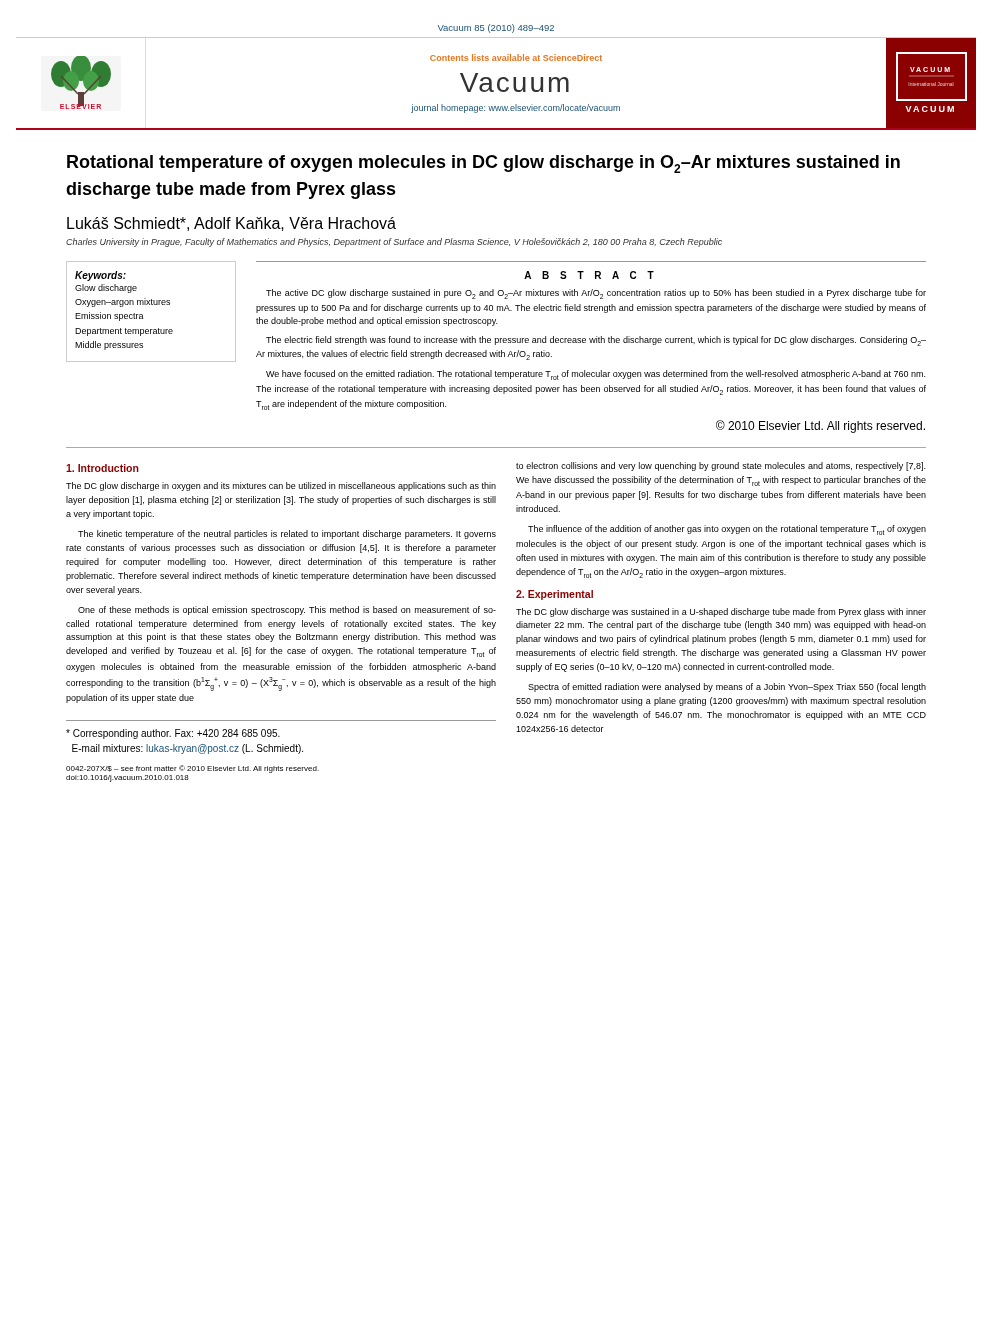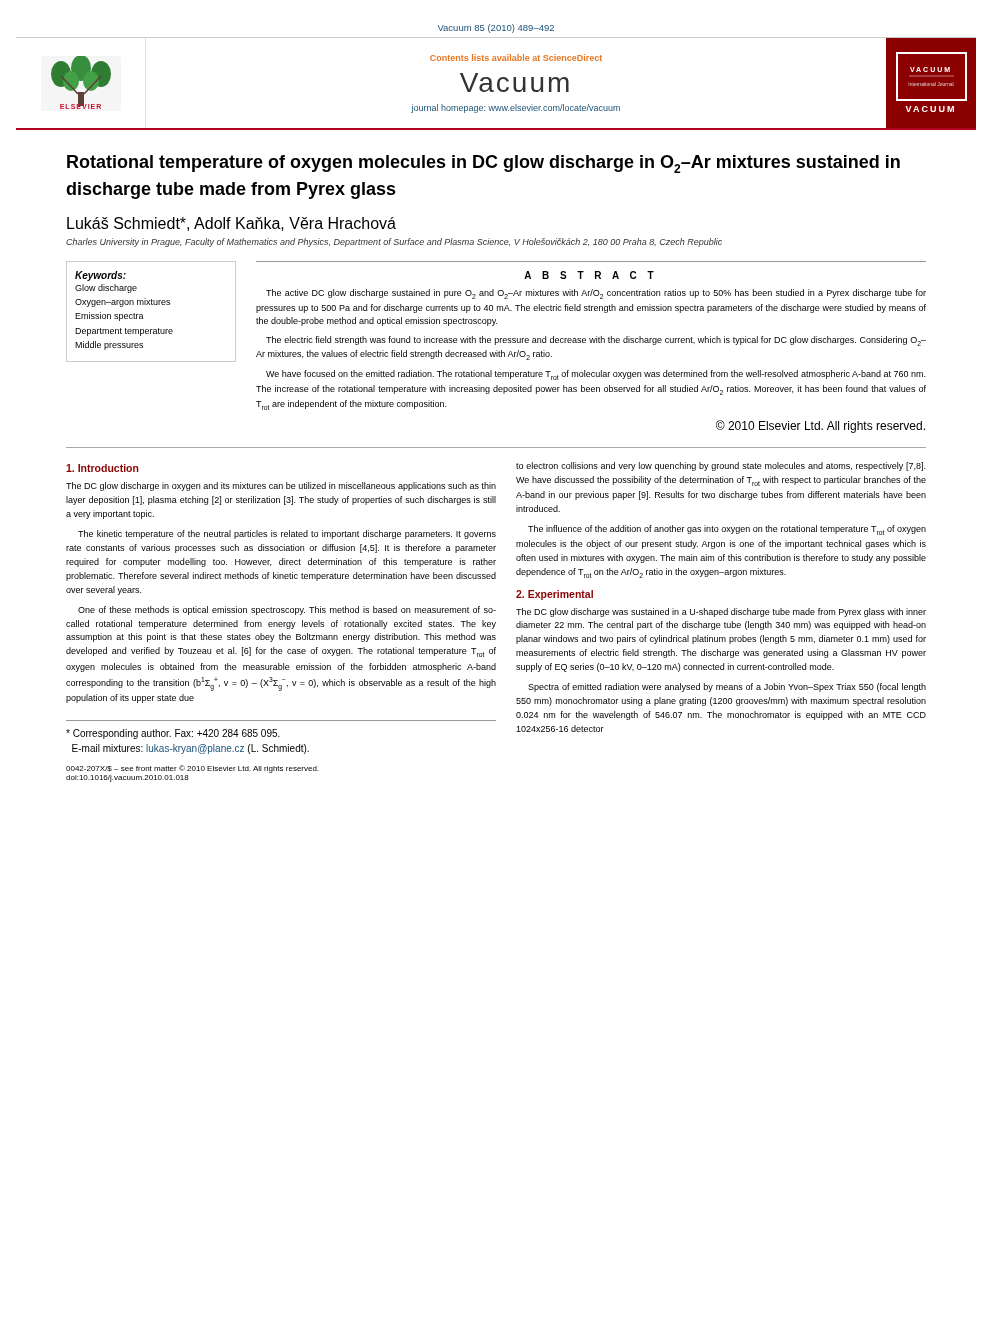--- a/index.html
+++ b/index.html
@@ -344,21 +344,21 @@
           <p>The DC glow discharge in oxygen and its mixtures can be utilized in miscellaneous applications such as thin layer deposition [1], plasma etching [2] or sterilization [3]. The study of properties of such discharges is still a very important topic.</p>
           <p>The kinetic temperature of the neutral particles is related to important discharge parameters. It governs rate constants of various processes such as dissociation or diffusion [4,5]. It is therefore a parameter required for computer modelling too. However, direct determination of this temperature is rather problematic. Therefore several indirect methods of kinetic temperature determination have been discussed over several years.</p>
           <p>One of these methods is optical emission spectroscopy. This method is based on measurement of so-called rotational temperature determined from energy levels of rotationally excited states. The key assumption at this point is that these states obey the Boltzmann energy distribution. This method was developed and verified by Touzeau et al. [6] for the case of oxygen. The rotational temperature T<sub>rot</sub> of oxygen molecules is obtained from the measurable emission of the forbidden atmospheric A-band corresponding to the transition (b<sup>1</sup>Σ<sub>g</sub><sup>+</sup>, v = 0) – (X<sup>3</sup>Σ<sub>g</sub><sup>−</sup>, v = 0), which is observable as a result of the high population of its upper state due</p>
         </div>
 
         <div class="footnote-area">
           <div class="footnote-text">
             <span>* Corresponding author. Fax: +420 284 685 095.</span>
           </div>
           <div class="footnote-text">
-            &nbsp;&nbsp;<span>E-mail mixtures:</span> <span style="color:#1a5276;">lukas-kryan@plane.cz</span> <span>(L. Schmiedt).</span>
+            &nbsp;&nbsp;<span>E-mail mixtures:</span> <span style="color:#1a5276;">lukas-kryan@post.cz</span> <span>(L. Schmiedt).</span>
           </div>
           <div class="doi-line">
             <span>0042-207X/$ – see front matter © 2010 Elsevier Ltd. All rights reserved.</span><br>
             <span>doi:10.1016/j.vacuum.2010.01.018</span>
           </div>
         </div>
       </div>
 
       <div class="body-right">
         <div class="body-text">

